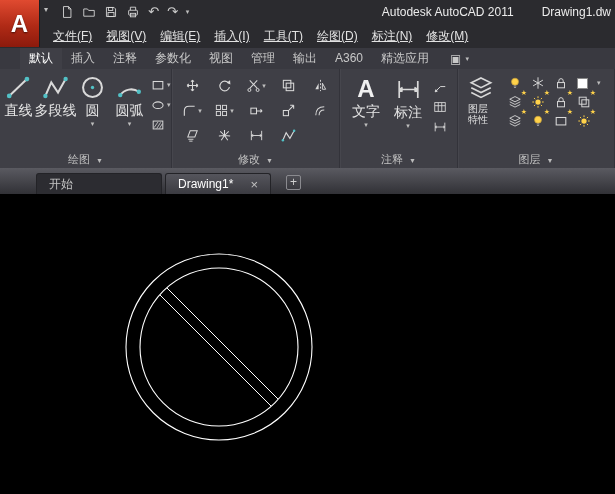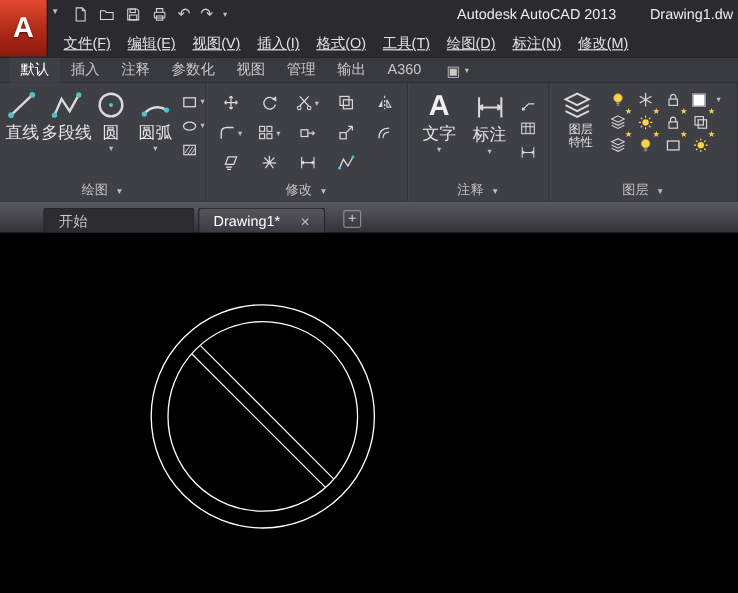--- a/index.html
+++ b/index.html
@@ -25,21 +25,21 @@
   .qat{display:flex;align-items:center;gap:8px;}
   .qat .ico{width:14px;height:14px;}
   .glyph-btn{font-size:13px;color:#cccccc;line-height:14px;}
   .dn{font-size:7px;color:#bdbdbd;}
   .title-text{margin-left:auto;font-size:12px;color:#ececec;white-space:nowrap;}
   .doc-name{margin-left:28px;font-size:12px;color:#ececec;white-space:nowrap;}
   .menubar{margin-left:46px;height:23px;margin-top:1px;display:flex;align-items:flex-end;background:var(--header-bg);text-decoration:underline;}
   .menu-item{padding:0 7px;font-size:12px;line-height:23px;color:#e3e3e3;}
 
   
-  .ribbon-tabs{height:21px;background:var(--tabbar-bg);display:flex;align-items:stretch;flex:none;padding-left:8px;}
+  .ribbon-tabs{height:21px;background:var(--tabbar-bg);display:flex;align-items:stretch;flex:none;padding-left:20px;}
   .rtab{padding:0 9px;font-size:12px;line-height:21px;color:#c8c8c8;white-space:nowrap;}
   .rtab.active{background:var(--ribbon-bg);color:#ffffff;}
   .rtab-options{margin-left:12px;display:flex;align-items:center;gap:4px;color:#c8c8c8;font-size:12px;}
 
   
   .ribbon{height:99px;background:var(--ribbon-bg);display:flex;flex:none;overflow:hidden;}
   .panel{display:flex;flex-direction:column;border-right:1px solid var(--panel-border);
          box-shadow:1px 0 0 rgba(255,255,255,.04);}
   .panel-body{flex:1;display:flex;}
   .panel-label{height:16px;font-size:11px;color:#c2c2c2;text-align:center;line-height:15px;white-space:nowrap;}
@@ -51,21 +51,21 @@
   .mini-col{display:flex;flex-direction:column;gap:6px;padding-top:9px;margin-left:3px;}
   .mini{display:flex;align-items:center;gap:2px;}
   .mini .ico{width:14px;height:14px;}
   .mod-grid{display:grid;grid-template-columns:repeat(5,32px);grid-auto-rows:25px;
             padding:4px 2px 0 4px;justify-items:center;align-items:center;}
   .cell{display:flex;align-items:center;gap:1px;}
   .cell .ico{width:15px;height:15px;}
   .text-glyph{font-size:24px;font-weight:bold;color:#f0f0f0;line-height:26px;}
   .lp-button{width:46px;display:flex;flex-direction:column;align-items:center;padding-top:6px;}
   .lp-button .ico{width:26px;height:26px;}
-  .lp-label{width:26px;font-size:10px;line-height:11px;color:#e2e2e2;text-align:right;word-break:break-all;margin-top:2px;}
+  .lp-label{width:26px;font-size:10px;line-height:11px;color:#e2e2e2;text-align:left;word-break:break-all;margin-top:2px;}
   .layer-rows{display:flex;flex-direction:column;gap:5px;padding:7px 0 0 4px;}
   .layer-row{display:flex;align-items:center;gap:9px;}
   .layer-row .ico{width:14px;height:14px;}
   .swatch{width:11px;height:11px;border:1px solid #8a8a8a;background:var(--swatch-white);display:inline-block;}
   .spark{position:relative;}
   .spark::after{content:"★";position:absolute;right:-5px;top:-6px;font-size:7px;color:var(--sparkle-yellow);}
 
   
   .doc-tabbar{height:26px;background:linear-gradient(var(--doc-bar-top),var(--doc-bar-bottom));
               display:flex;align-items:flex-end;padding-left:8px;flex:none;}
@@ -234,46 +234,46 @@
         <svg class="ico">
             <use href="#sym-floppy"></use>
           </svg>
         <svg class="ico">
             <use href="#sym-printer"></use>
           </svg>
         <span class="glyph-btn">↶</span>
         <span class="glyph-btn">↷</span>
         <span class="dn">▾</span>
       </div>
-      <span class="title-text">Autodesk AutoCAD 2013</span>
+      <span class="title-text">Autodesk AutoCAD 2011</span>
       <span class="doc-name">Drawing1.dw</span>
     </div>
 
     <div class="menubar">
       <span class="menu-item">文件(F)</span>
+      <span class="menu-item">视图(V)</span>
       <span class="menu-item">编辑(E)</span>
-      <span class="menu-item">视图(V)</span>
       <span class="menu-item">插入(I)</span>
-      <span class="menu-item">格式(O)</span>
       <span class="menu-item">工具(T)</span>
       <span class="menu-item">绘图(D)</span>
       <span class="menu-item">标注(N)</span>
       <span class="menu-item">修改(M)</span>
     </div>
   </div>
 
   <div class="ribbon-tabs">
     <span class="rtab active">默认</span>
     <span class="rtab">插入</span>
     <span class="rtab">注释</span>
     <span class="rtab">参数化</span>
     <span class="rtab">视图</span>
     <span class="rtab">管理</span>
     <span class="rtab">输出</span>
     <span class="rtab">A360</span>
+    <span class="rtab">精选应用</span>
     <div class="rtab-options">
       <span>▣</span>
       <span class="dn">▾</span>
     </div>
   </div>
 
   <div class="ribbon">
 
     <div class="panel" style="width:172px">
       <div class="panel-body">

